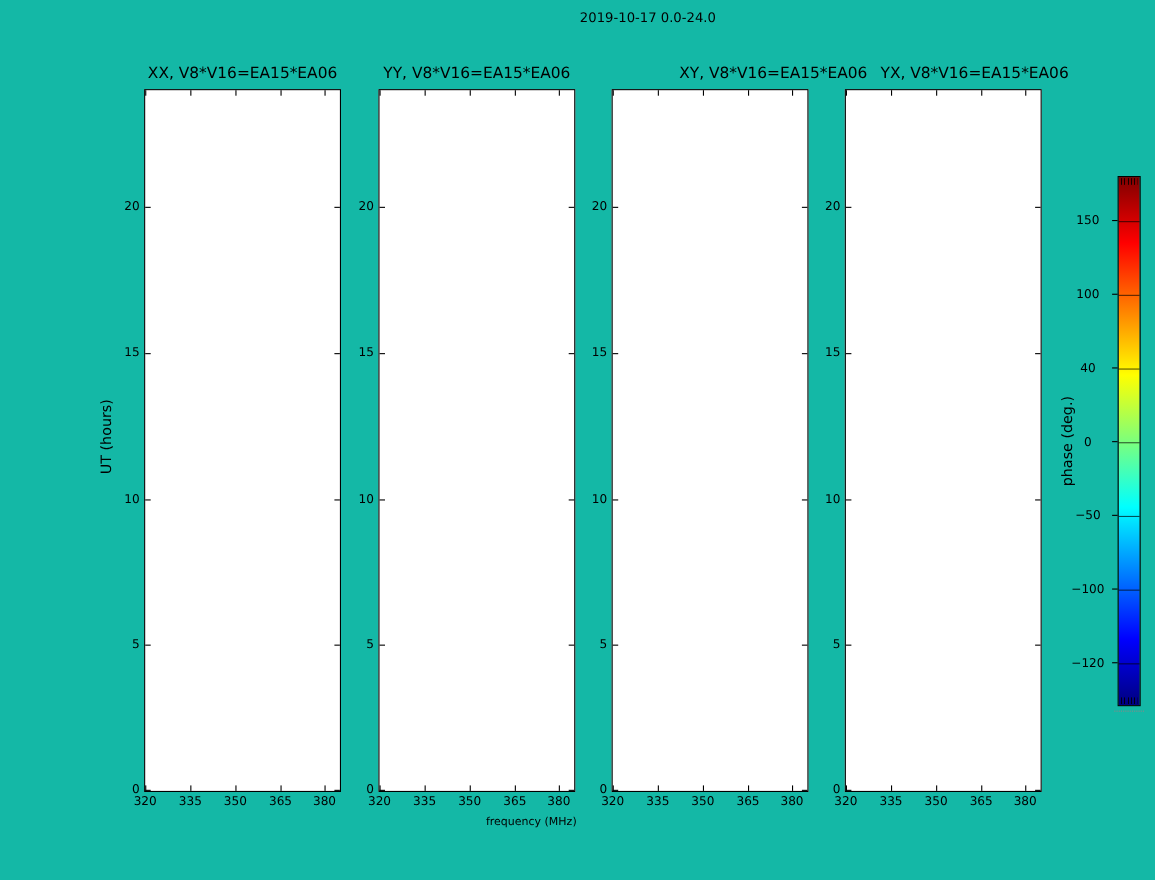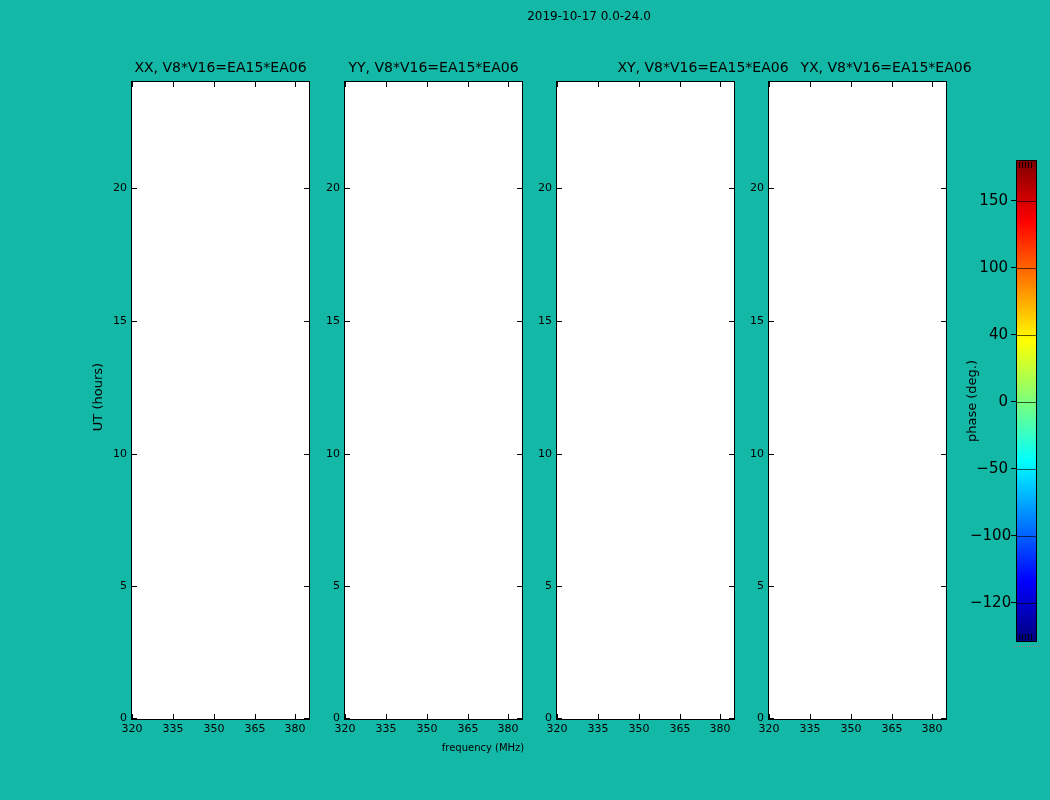--- a/index.html
+++ b/index.html
@@ -44,22 +44,22 @@
   }
   .cbar-hatch {
     position:absolute; left:2px; right:2px; height:6px;
     background-image:repeating-linear-gradient(90deg, rgba(0,0,0,0.85) 0 1px, transparent 1px 3px);
   }
   .cbar-hatch.top { top:1px; }
   .cbar-hatch.bottom { bottom:1px; }
   .cbar-tickline { position:absolute; left:0; right:0; height:1px; background:rgba(0,0,0,0.65); }
   .cbar-outertick { position:absolute; width:5px; height:1px; background:#000; }
   .cbar-ticklabel {
-    position:absolute; width:38px; text-align:right;
-    font-size:15px; line-height:13px; white-space:nowrap;
+    position:absolute; width:38px; text-align:center;
+    font-size:11px; line-height:13px; white-space:nowrap;
   }
   .cbarlabel {
     position:absolute; left:971px; top:401px;
     transform:translate(-50%,-50%) rotate(-90deg);
     font-size:13px; white-space:nowrap;
   }
   .cbar-dots {
     position:absolute; left:1013px; top:646px; width:27px; height:2px;
     border-top:1px dotted #888;
   }

